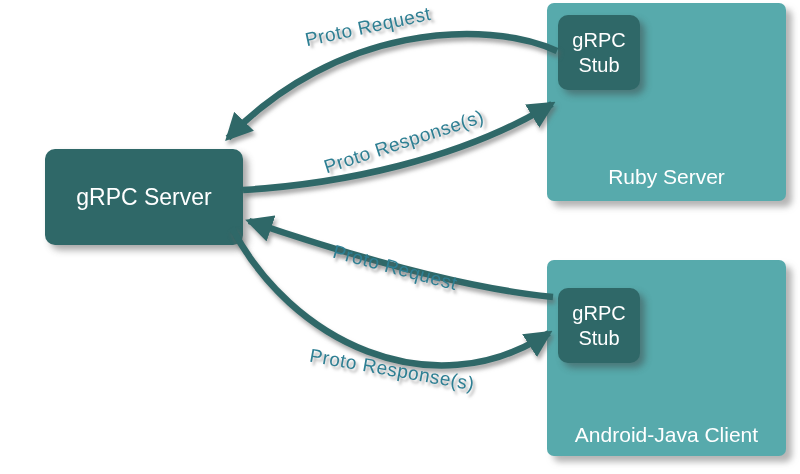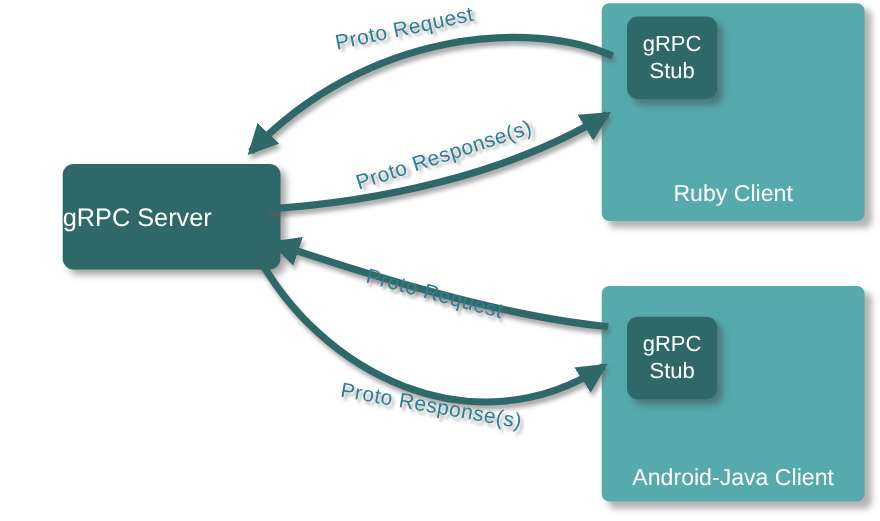--- a/index.html
+++ b/index.html
@@ -22,24 +22,23 @@
     border-radius: 7px;
     box-shadow: 6px 6px 6px rgba(120,120,120,0.55);
   }
   .inner-box {
     position: absolute;
     background: var(--inner-fill, #2f6868);
     border-radius: 10px;
     box-shadow: 5px 5px 7px rgba(60,60,60,0.45);
     display: flex;
     align-items: center;
-    justify-content: flex-start;
+    justify-content: center;
     text-align: center;
     color: var(--node-text, #ffffff);
-    margin-left: 12px;
   }
   #service-box   { left: 32px;  top: 139px; width: 220px; height: 198px; }
   #server-box    { left: 45px;  top: 149px; width: 198px; height: 96px; font-size: 23px; }
   #ruby-box      { left: 547px; top: 3px;   width: 239px; height: 198px; }
   #ruby-stub     { left: 558px; top: 15px;  width: 82px;  height: 75px; font-size: 20px; line-height: 25px; }
   #android-box   { left: 547px; top: 260px; width: 239px; height: 196px; }
   #android-stub  { left: 558px; top: 288px; width: 82px;  height: 75px; font-size: 20px; line-height: 25px; }
 
   .node-label {
     position: absolute;
@@ -87,21 +86,21 @@
 </head>
 <body>
 
 <div id="stage">
 
   <div id="server-box" class="inner-box">
     <span>gRPC Server</span>
   </div>
 
   <div id="ruby-box" class="big-box">
-    <div class="node-label">Ruby Client</div>
+    <div class="node-label">Ruby Server</div>
   </div>
   <div id="ruby-stub" class="inner-box">
     <span>gRPC Stub</span>
   </div>
 
   <div id="android-box" class="big-box">
     <div class="node-label">Android-Java Client</div>
   </div>
   <div id="android-stub" class="inner-box">
     <span>gRPC Stub</span>

